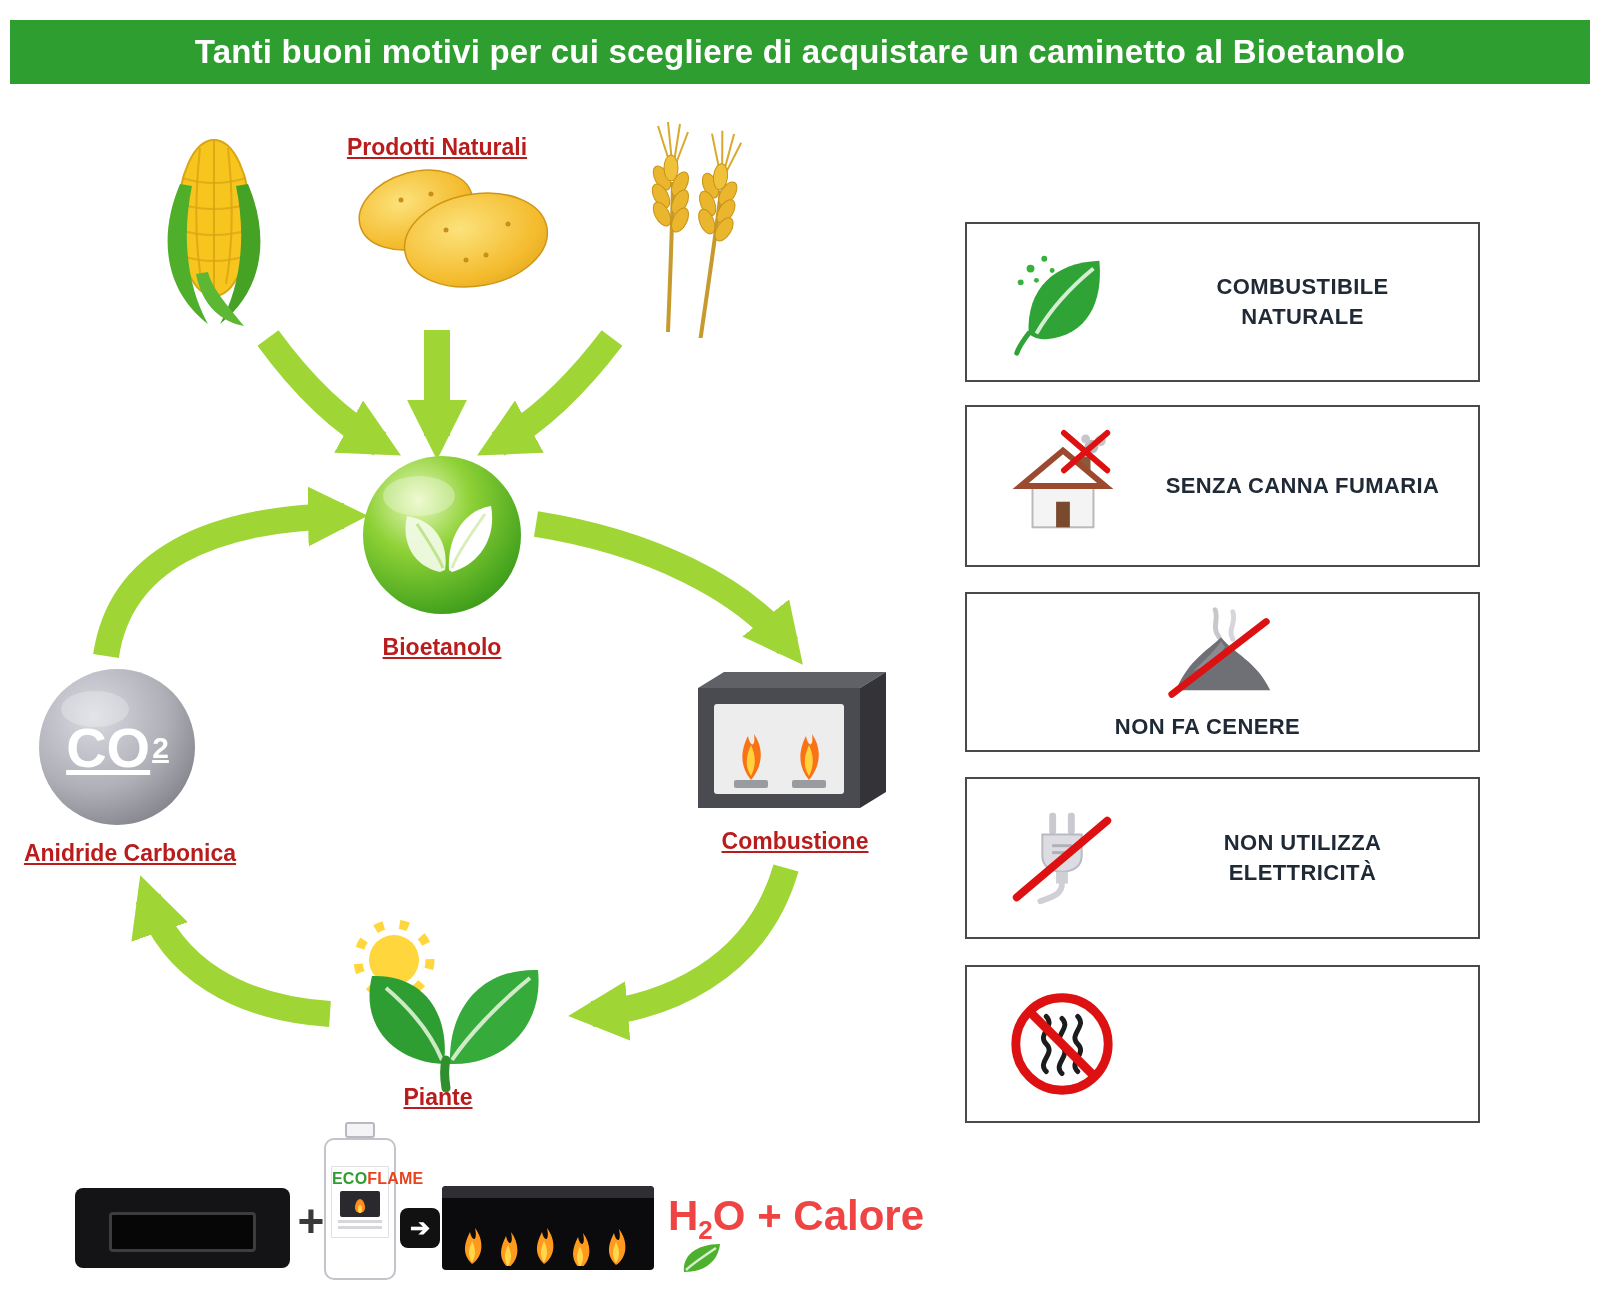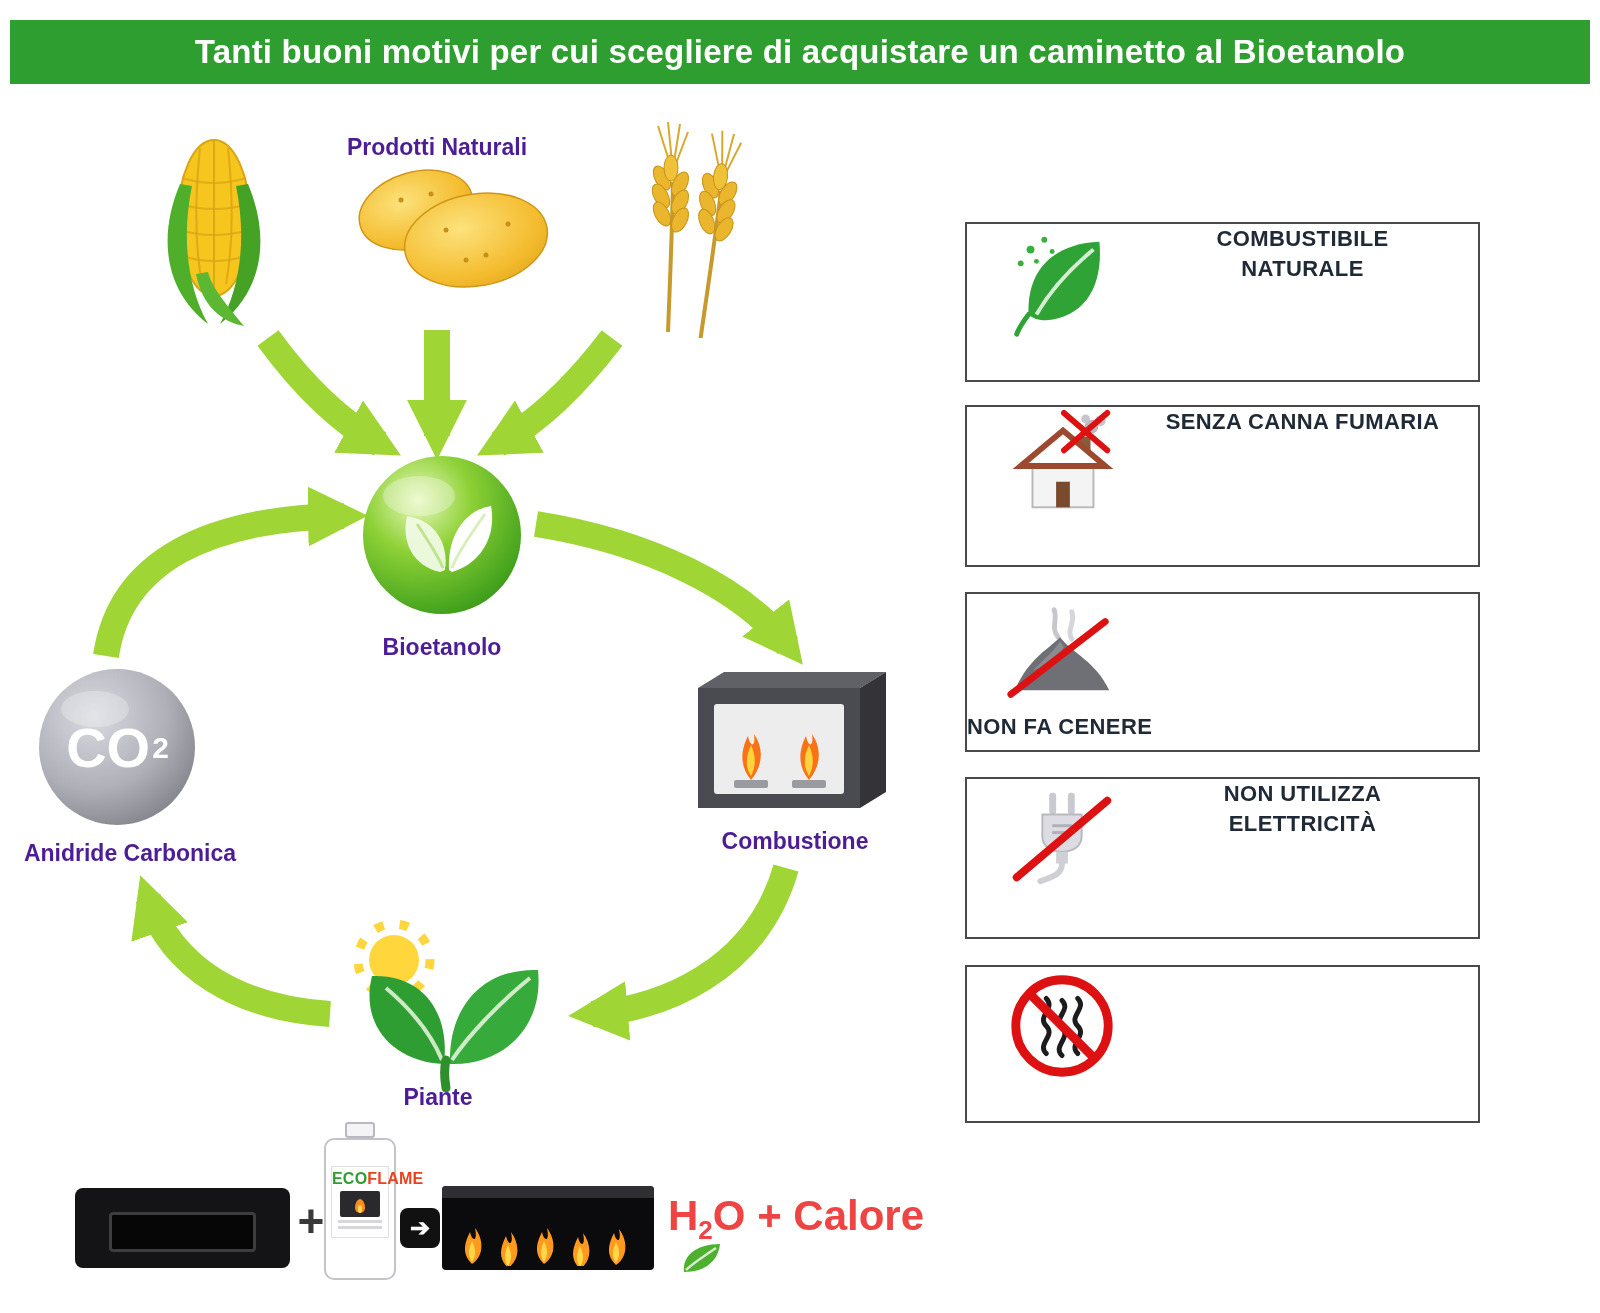--- a/index.html
+++ b/index.html
@@ -16,35 +16,35 @@
     position:absolute;left:10px;top:20px;right:10px;height:64px;
     background:#2f9e31;display:flex;align-items:center;justify-content:center;
   }
   .banner h1{
     margin:0;color:#ffffff;font-size:33px;font-weight:bold;letter-spacing:.2px;white-space:nowrap;
   }
 
   
   .cycle-label{
     position:absolute;transform:translateX(-50%);
-    color:#4c1d95;font-size:23px;font-weight:bold;white-space:nowrap;
+    color:#b91c1c;font-size:23px;font-weight:bold;white-space:nowrap;text-decoration:underline;
   }
 
   
   .co2-text{
     position:absolute;display:flex;align-items:center;justify-content:center;
-    color:#ffffff;font-weight:bold;font-size:56px;
+    color:#ffffff;font-weight:bold;font-size:56px;text-decoration:underline;
   }
   .co2-text sup{font-size:30px;line-height:0;margin-left:2px;}
 
   
   .benefit-box{
     position:absolute;left:965px;width:515px;
     border:2px solid #4a4a4a;background:#ffffff;
-    display:flex;align-items:flex-start;box-sizing:border-box;
+    display:flex;align-items:center;box-sizing:border-box;
   }
   .benefit-icon{flex:none;width:190px;display:flex;align-items:center;justify-content:center;}
   .benefit-label{
     flex:1;padding-right:30px;text-align:center;
     color:#202a36;font-size:22px;font-weight:bold;line-height:1.35;letter-spacing:.4px;
   }
 
   
   .burner-left{
     position:absolute;left:75px;top:1188px;width:215px;height:80px;

